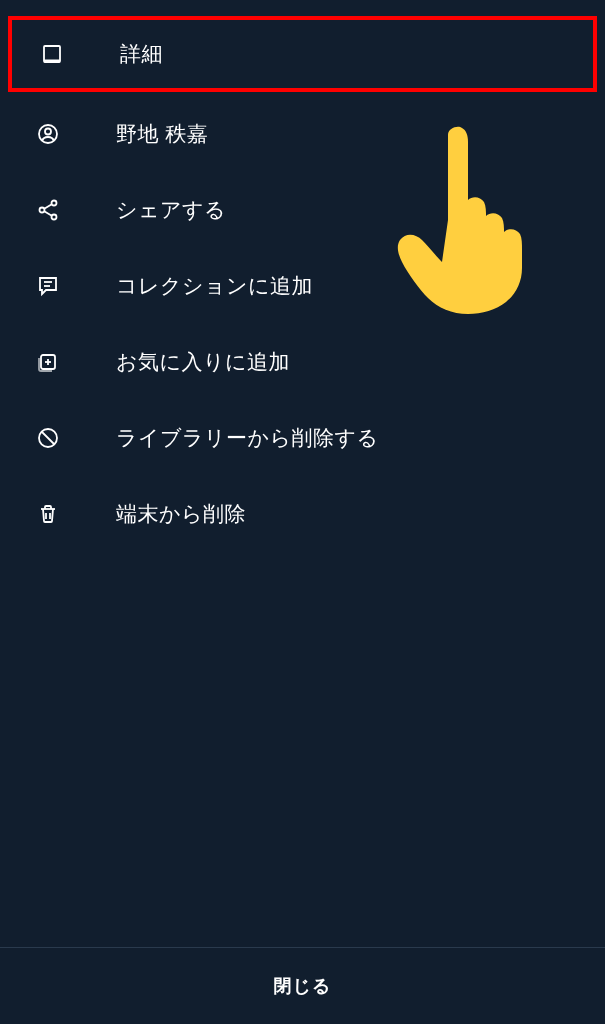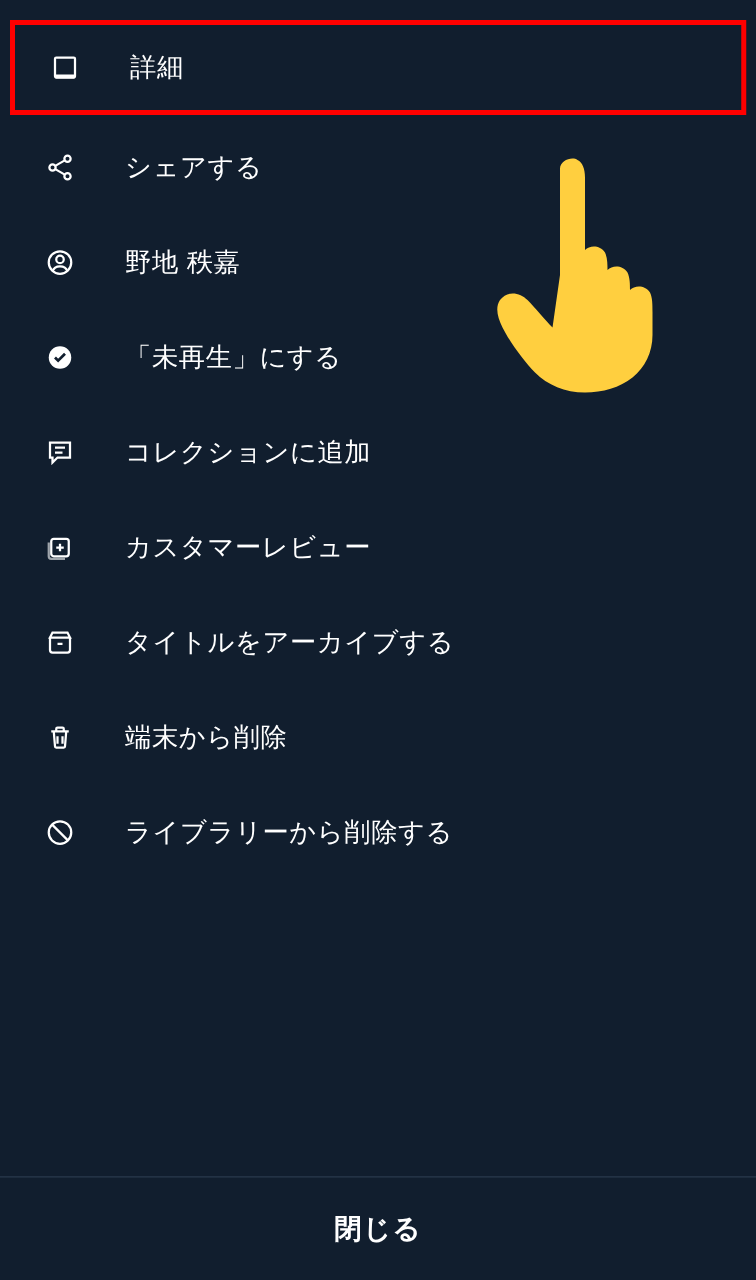--- a/index.html
+++ b/index.html
@@ -14,21 +14,21 @@
     }
     .menu-list {
       list-style: none;
       padding: 8px 0 0 0;
     }
     .menu-item {
       display: flex;
       align-items: center;
       padding: 24px 36px;
       cursor: pointer;
-      gap: 40px;
+      gap: 56px;
     }
     .menu-item.highlighted {
       border: 4px solid #ff0000;
       margin: 8px 8px 4px 8px;
       padding: 20px 28px;
     }
     .icon-box {
       width: 24px;
       height: 24px;
       display: flex;
@@ -52,21 +52,21 @@
       position: absolute;
       bottom: 0;
       left: 0;
       right: 0;
       border-top: 1px solid #2a3a4d;
       padding: 26px 0;
       text-align: center;
       cursor: pointer;
     }
     .close-label {
-      font-size: 22px;
+      font-size: 18px;
       font-weight: 700;
       letter-spacing: 1px;
     }
     .pointer-hand {
       position: absolute;
       top: 120px;
       left: 380px;
       width: 170px;
       height: 200px;
       pointer-events: none;
@@ -87,50 +87,41 @@
           <rect x="4" y="4" width="16" height="16" rx="1"></rect>
           <line x1="4" y1="19" x2="20" y2="19" stroke-width="3"></line>
         </svg>
     </span>
     <span class="item-label">詳細</span>
   </li>
 
   <li class="menu-item">
     <span class="icon-box">
       <svg viewBox="0 0 24 24">
-          <circle cx="18" cy="5" r="2.5"></circle>
-          <circle cx="6" cy="12" r="2.5"></circle>
-          <circle cx="18" cy="19" r="2.5"></circle>
-          <line x1="8.2" y1="10.7" x2="15.8" y2="6.3"></line>
-          <line x1="8.2" y1="13.3" x2="15.8" y2="17.7"></line>
-        </svg>
-    </span>
-    <span class="item-label">シェアする</span>
-  </li>
-
-  <li class="menu-item">
-    <span class="icon-box">
-      <svg viewBox="0 0 24 24">
           <circle cx="12" cy="12" r="9"></circle>
           <circle cx="12" cy="9.5" r="3"></circle>
           <path d="M6 19c1-3 4-4 6-4s5 1 6 4"></path>
         </svg>
     </span>
     <span class="item-label">野地 秩嘉</span>
   </li>
 
   <li class="menu-item">
     <span class="icon-box">
       <svg viewBox="0 0 24 24">
-          <circle cx="12" cy="12" r="9" fill="#ffffff" stroke="none"></circle>
-          <path d="M8 12l2.5 2.5L16 9" stroke="#111e2e" stroke-width="2.2"></path>
+          <circle cx="18" cy="5" r="2.5"></circle>
+          <circle cx="6" cy="12" r="2.5"></circle>
+          <circle cx="18" cy="19" r="2.5"></circle>
+          <line x1="8.2" y1="10.7" x2="15.8" y2="6.3"></line>
+          <line x1="8.2" y1="13.3" x2="15.8" y2="17.7"></line>
         </svg>
     </span>
-    <span class="item-label">「未再生」にする</span>
+    <span class="item-label">シェアする</span>
   </li>
+
 
   <li class="menu-item">
     <span class="icon-box">
       <svg viewBox="0 0 24 24">
           <path d="M4 4h16v12H10l-4 4v-4H4z"></path>
           <line x1="8" y1="8" x2="16" y2="8"></line>
           <line x1="8" y1="12" x2="14" y2="12"></line>
         </svg>
     </span>
     <span class="item-label">コレクションに追加</span>
@@ -139,56 +130,46 @@
 
   <li class="menu-item">
     <span class="icon-box">
       <svg viewBox="0 0 24 24">
           <rect x="5" y="5" width="14" height="14" rx="2"></rect>
           <path d="M3 8v11a2 2 0 002 2h11" opacity="0.6"></path>
           <line x1="12" y1="9" x2="12" y2="15"></line>
           <line x1="9" y1="12" x2="15" y2="12"></line>
         </svg>
     </span>
-    <span class="item-label">カスタマーレビュー</span>
+    <span class="item-label">お気に入りに追加</span>
   </li>
+
 
 
   <li class="menu-item">
     <span class="icon-box">
       <svg viewBox="0 0 24 24">
-          <path d="M4 8v10a2 2 0 002 2h12a2 2 0 002-2V8"></path>
-          <path d="M4 8l2-4h12l2 4z"></path>
-          <line x1="10" y1="13" x2="14" y2="13"></line>
+          <circle cx="12" cy="12" r="9"></circle>
+          <line x1="5.5" y1="5.5" x2="18.5" y2="18.5"></line>
         </svg>
     </span>
-    <span class="item-label">タイトルをアーカイブする</span>
+    <span class="item-label">ライブラリーから削除する</span>
   </li>
 
   <li class="menu-item">
     <span class="icon-box">
       <svg viewBox="0 0 24 24">
           <path d="M5 7h14"></path>
           <path d="M9 7V5a1 1 0 011-1h4a1 1 0 011 1v2"></path>
           <path d="M7 7l1 12a1 1 0 001 1h6a1 1 0 001-1l1-12"></path>
           <line x1="10" y1="11" x2="10" y2="17"></line>
           <line x1="14" y1="11" x2="14" y2="17"></line>
         </svg>
     </span>
     <span class="item-label">端末から削除</span>
-  </li>
-
-  <li class="menu-item">
-    <span class="icon-box">
-      <svg viewBox="0 0 24 24">
-          <circle cx="12" cy="12" r="9"></circle>
-          <line x1="5.5" y1="5.5" x2="18.5" y2="18.5"></line>
-        </svg>
-    </span>
-    <span class="item-label">ライブラリーから削除する</span>
   </li>
 
 </ul>
 
 <div class="close-bar">
   <span class="close-label">閉じる</span>
 </div>
 
 <div class="pointer-hand">
   <svg viewBox="0 0 170 200">

